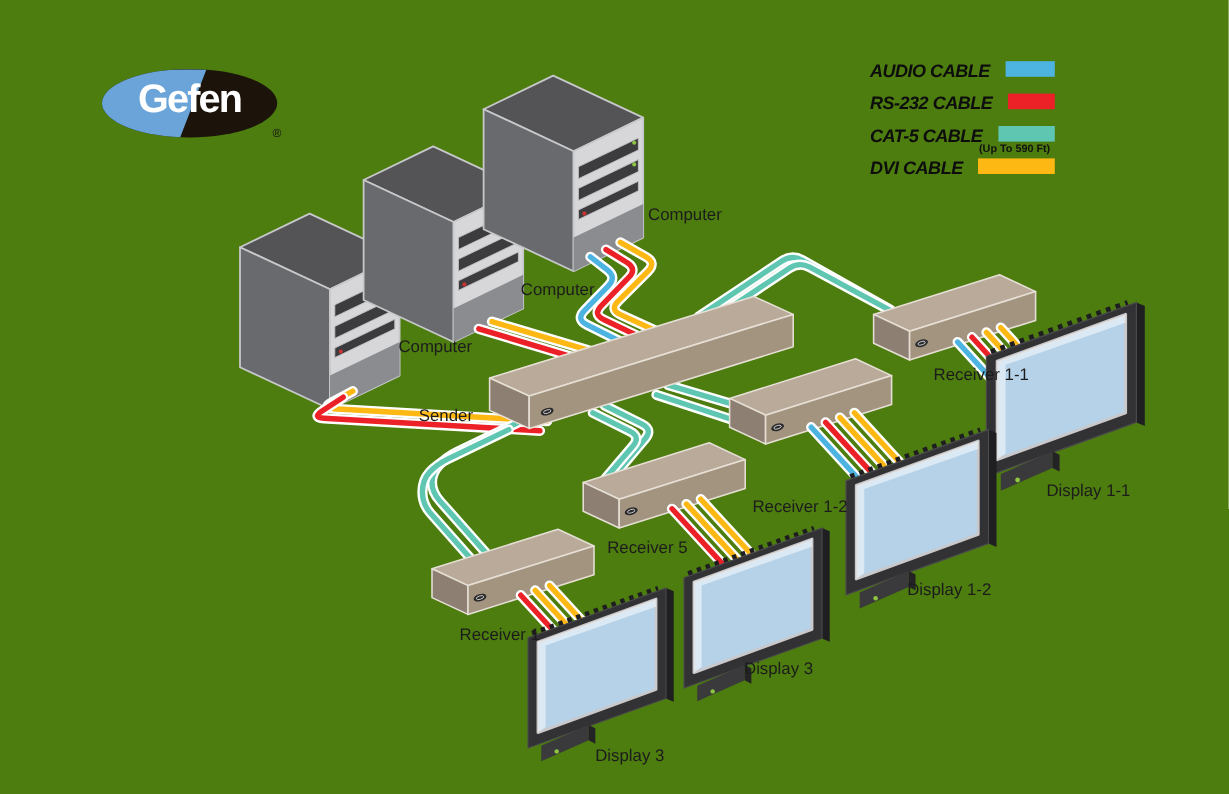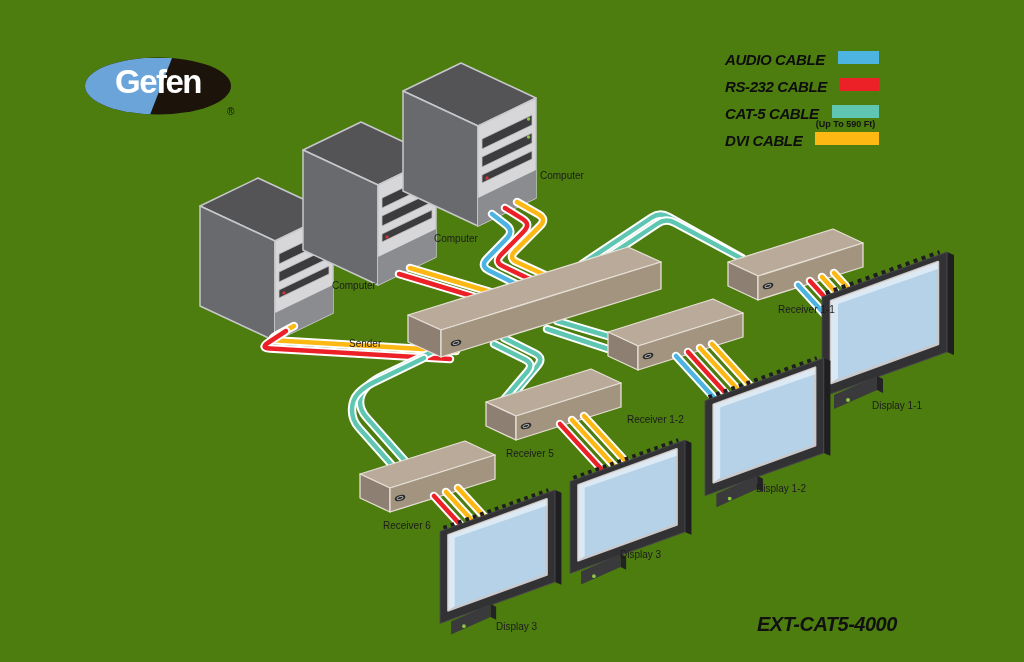--- a/index.html
+++ b/index.html
@@ -1,21 +1,21 @@
 <!DOCTYPE html>
 <html><head>
 <meta charset="utf-8">
 <style>
   html,body{margin:0;padding:0;background:#fff;}
   .stage{position:relative;width:1024px;height:662px;background:#4d7c0f;overflow:hidden;
          font-family:Liberation Sans, sans-serif;}
   .stage svg{position:absolute;left:0;top:0;}
   .cable{fill:none;stroke-width:4.5;stroke-linecap:round;stroke-linejoin:round;}
   .halo{fill:none;stroke-width:8.5;stroke-linecap:round;stroke-linejoin:round;}
-  .node-label{position:absolute;font-size:10px;color:#1c1c1c;white-space:nowrap;}
+  .node-label{position:absolute;font-size:14px;color:#1c1c1c;white-space:nowrap;}
   .product-code{position:absolute;left:757px;top:613px;font-size:20px;font-weight:700;
                 font-style:italic;color:#111;letter-spacing:-0.5px;}
   
   .legend{position:absolute;left:697px;top:51px;width:182px;}
   .legend-row{position:relative;display:flex;align-items:flex-start;justify-content:flex-end;
               gap:13px;height:13px;margin-bottom:14px;margin-left:28px;}
   .legend-label{font-size:15px;font-weight:700;font-style:italic;color:#0d0d0d;
                 letter-spacing:-0.4px;white-space:nowrap;}
   .legend-swatch{width:67px;height:13px;}
   .legend-note{position:absolute;top:14px;right:0;width:67px;text-align:center;
@@ -197,21 +197,20 @@
   </div>
 </div>
 
 <div class="node-label" style="left:540px;top:170px;">Computer</div>
 <div class="node-label" style="left:434px;top:233px;">Computer</div>
 <div class="node-label" style="left:332px;top:280px;">Computer</div>
 <div class="node-label" style="left:349px;top:338px;">Sender</div>
 <div class="node-label" style="left:734px;top:304px;margin-left:44px;">Receiver 1-1</div>
 <div class="node-label" style="left:627px;top:372px;margin-top:42px;">Receiver 1-2</div>
 <div class="node-label" style="left:506px;top:448px;">Receiver 5</div>
-<div class="node-label" style="left:383px;top:520px;">Receiver 6</div>
+<div class="node-label" style="left:383px;top:520px;">Receiver 1</div>
 <div class="node-label" style="left:872px;top:400px;">Display 1-1</div>
 <div class="node-label" style="left:756px;top:483px;text-align:center;">Display 1-2</div>
 <div class="node-label" style="left:620px;top:549px;">Display 3</div>
 <div class="node-label" style="left:496px;top:621px;">Display 3</div>
 
-<div class="product-code">EXT-CAT5-4000</div>
 
 </div>
 
 </body></html>

